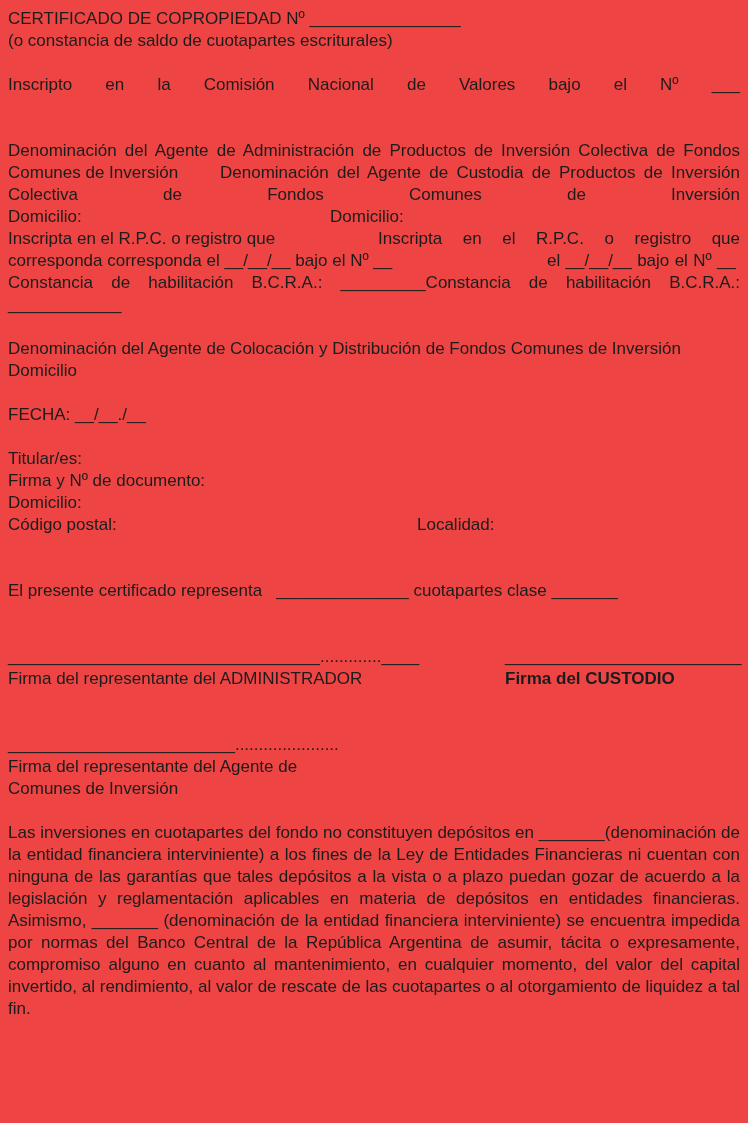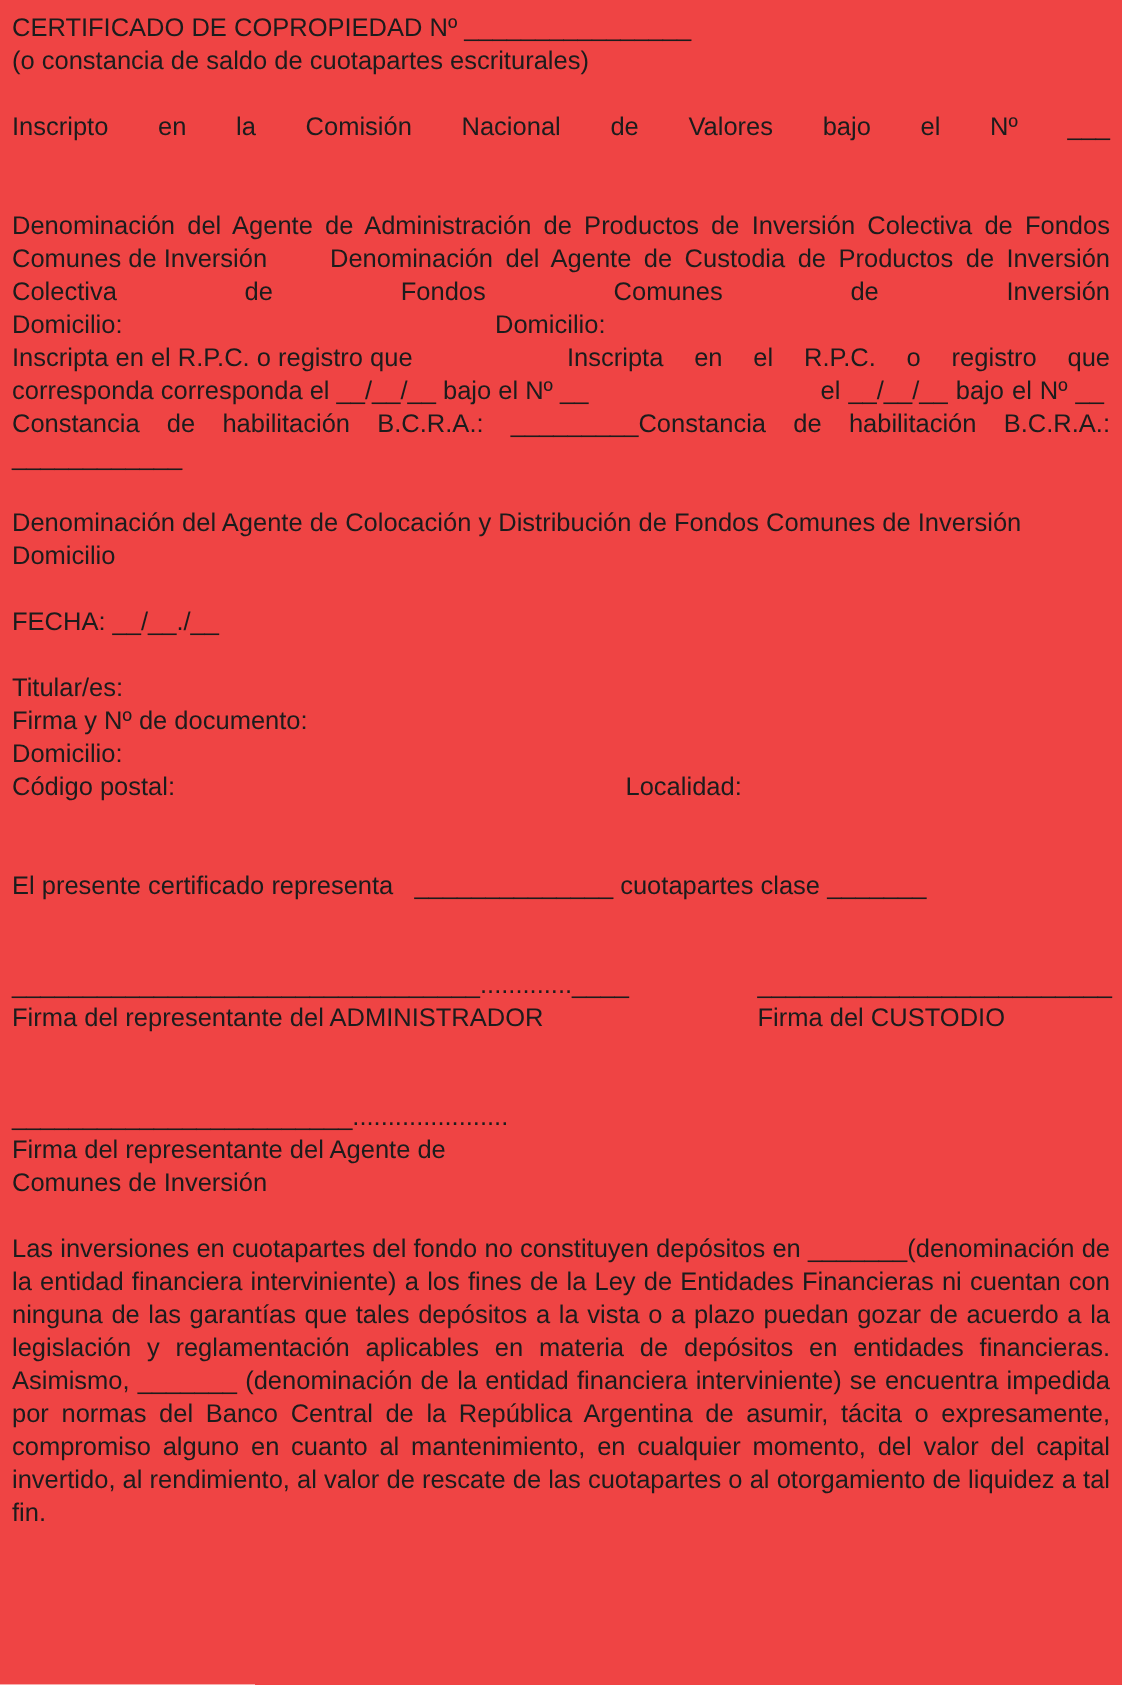--- a/index.html
+++ b/index.html
@@ -78,21 +78,21 @@
   <div class="ln">El presente certificado representa   ______________ cuotapartes clase _______</div>
   <div class="ln"></div>
   <div class="ln"></div>
 
   <div class="row">
     <span class="a">_________________________________.............____</span>
     <span class="a" style="left:497px;">_________________________</span>
   </div>
   <div class="row">
     <span class="a">Firma del representante del ADMINISTRADOR</span>
-    <span class="a" style="left:497px;">Firma del CUSTODIO</span>
+    <span class="a" style="left:497px;font-weight:bold;">Firma del CUSTODIO</span>
   </div>
   <div class="ln"></div>
   <div class="ln"></div>
 
   <div class="ln">________________________......................</div>
   <div class="ln">Firma del representante del Agente de</div>
   <div class="ln">Comunes de Inversión</div>
   <div class="ln"></div>
 
   <div class="jl">Las inversiones en cuotapartes del fondo no constituyen depósitos en _______(denominación de</div>

